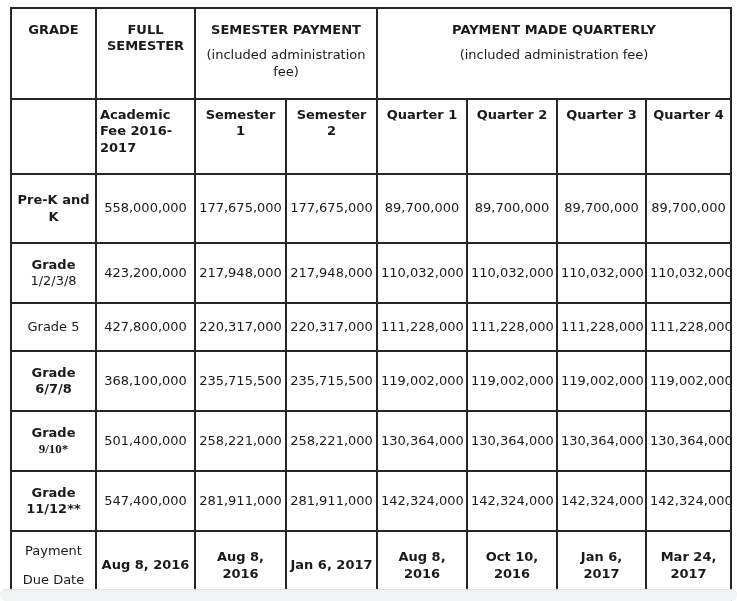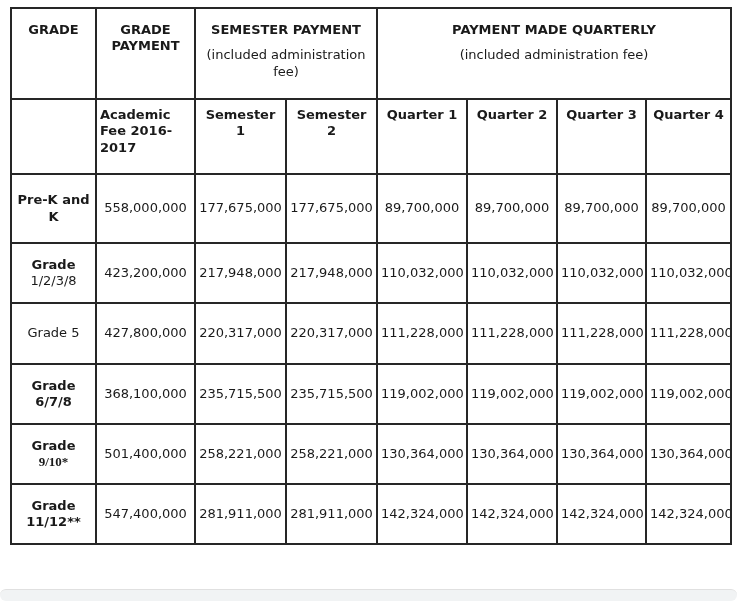--- a/index.html
+++ b/index.html
@@ -31,21 +31,21 @@
   thead tr.hrow1{height:91px;}
   thead tr.hrow1 th{vertical-align:top;padding-top:13px;font-weight:bold;}
   .hsub{font-weight:normal;margin-top:9px;}
 
   thead tr.hrow2{height:75px;}
   thead tr.hrow2 th{vertical-align:top;padding-top:7px;font-weight:bold;}
   thead tr.hrow2 th.align-left{text-align:left;padding-right:2px;}
 
   tbody tr:nth-child(1){height:69px;}
   tbody tr:nth-child(2){height:60px;}
-  tbody tr:nth-child(3){height:61px;}
+  tbody tr:nth-child(3){height:48px;}
   tbody tr:nth-child(4){height:60px;}
   tbody tr:nth-child(5){height:60px;}
   tbody tr:nth-child(6){height:60px;}
   tbody tr:nth-child(7){height:69px;}
 
   tbody th{font-weight:normal;}
   tbody tr.spaced-label th div{padding:6px 0;}
   tbody tr.values-bold td{font-weight:bold;}
 
   .scrollbar-track{
@@ -64,21 +64,21 @@
         <col class="c-sem1">
         <col class="c-sem2">
       <col class="c-q1">
         <col class="c-q2">
         <col class="c-q3">
         <col class="c-q4">
     </colgroup>
     <thead>
       <tr class="hrow1">
         <th>GRADE</th>
-        <th>GRADE PAYMENT</th>
+        <th>FULL SEMESTER</th>
         <th colspan="2">
           <div>SEMESTER PAYMENT</div>
           <div class="hsub">(included administration fee)</div>
         </th>
         <th colspan="4">
           <div>PAYMENT MADE QUARTERLY</div>
           <div class="hsub">(included administration fee)</div>
         </th>
       </tr>
       <tr class="hrow2">
@@ -162,17 +162,30 @@
             <div style="font-weight: bold;">11/12**</div>
           </th>
           <td>547,400,000</td>
           <td>281,911,000</td>
           <td>281,911,000</td>
           <td>142,324,000</td>
           <td>142,324,000</td>
           <td>142,324,000</td>
           <td>142,324,000</td>
         </tr>
+        <tr class="values-bold spaced-label">
+          <th>
+            <div style="font-weight: normal;">Payment</div>
+            <div style="font-weight: normal;">Due Date</div>
+          </th>
+          <td>Aug 8, 2016</td>
+          <td>Aug 8, 2016</td>
+          <td>Jan 6, 2017</td>
+          <td>Aug 8, 2016</td>
+          <td>Oct 10, 2016</td>
+          <td>Jan 6, 2017</td>
+          <td>Mar 24, 2017</td>
+        </tr>
       </tbody>
   </table>
 </div>
 
 <div class="scrollbar-track"></div>
 
 </body></html>

